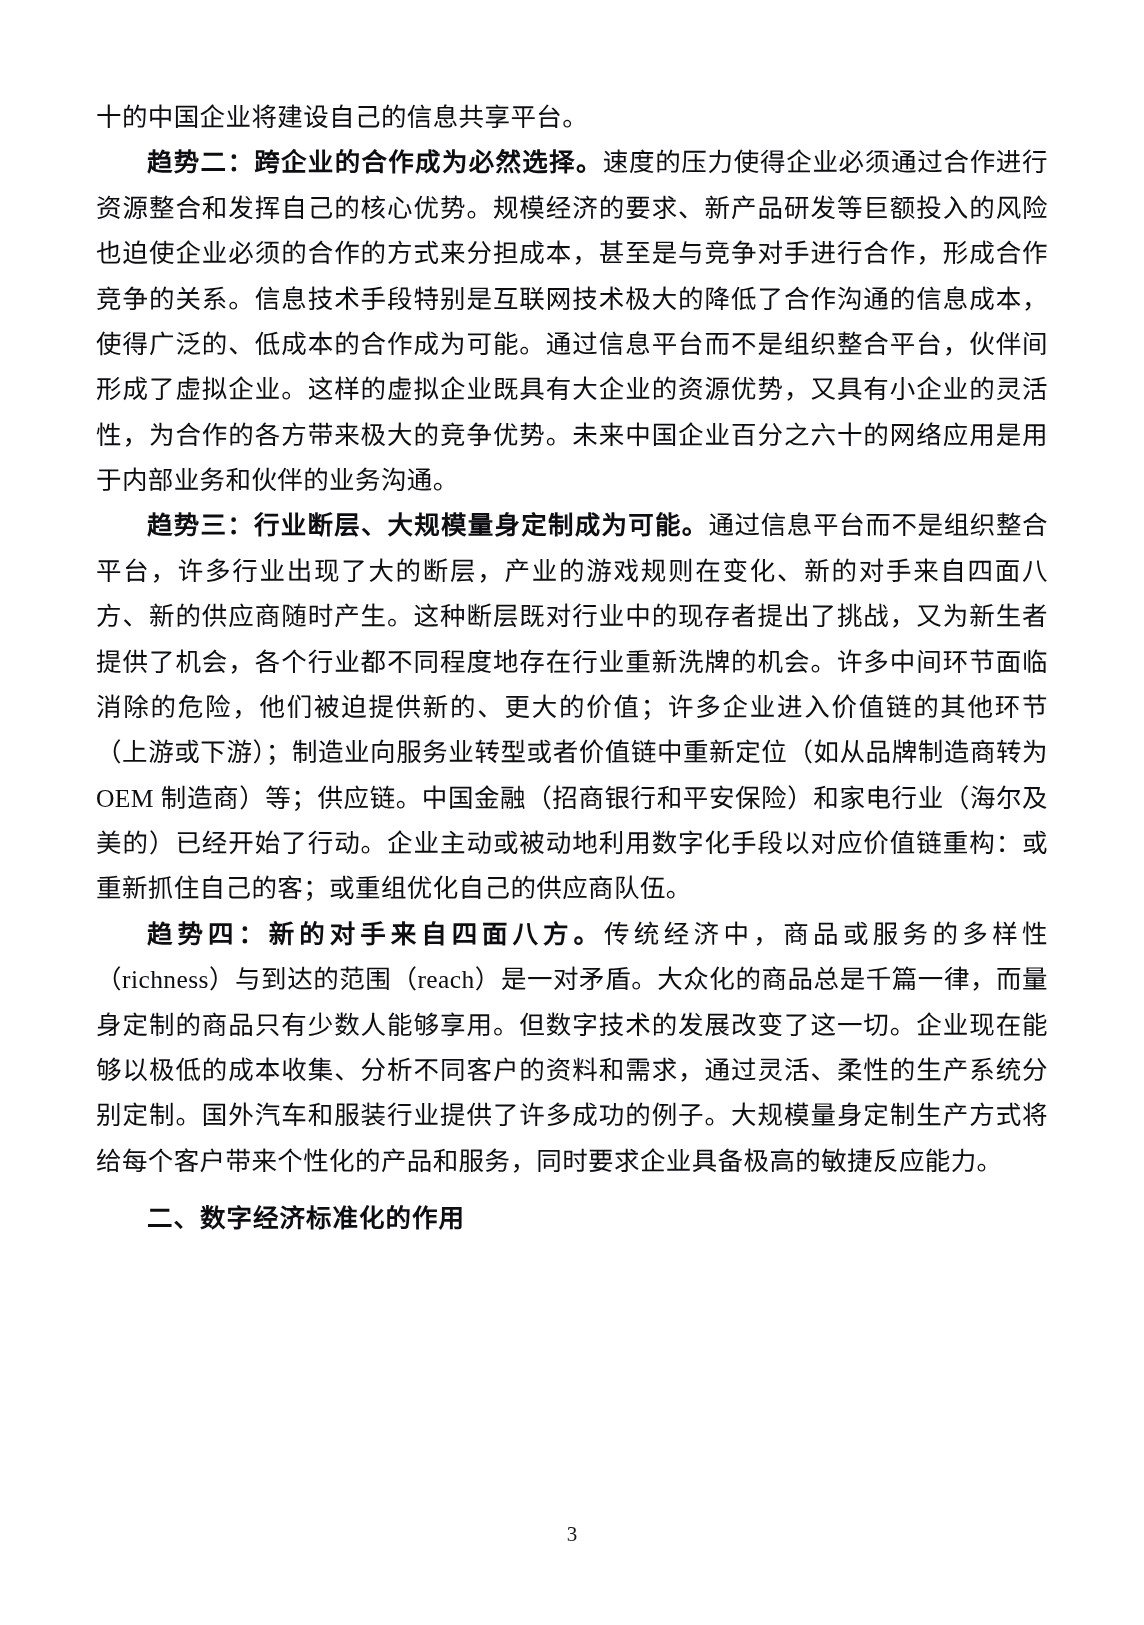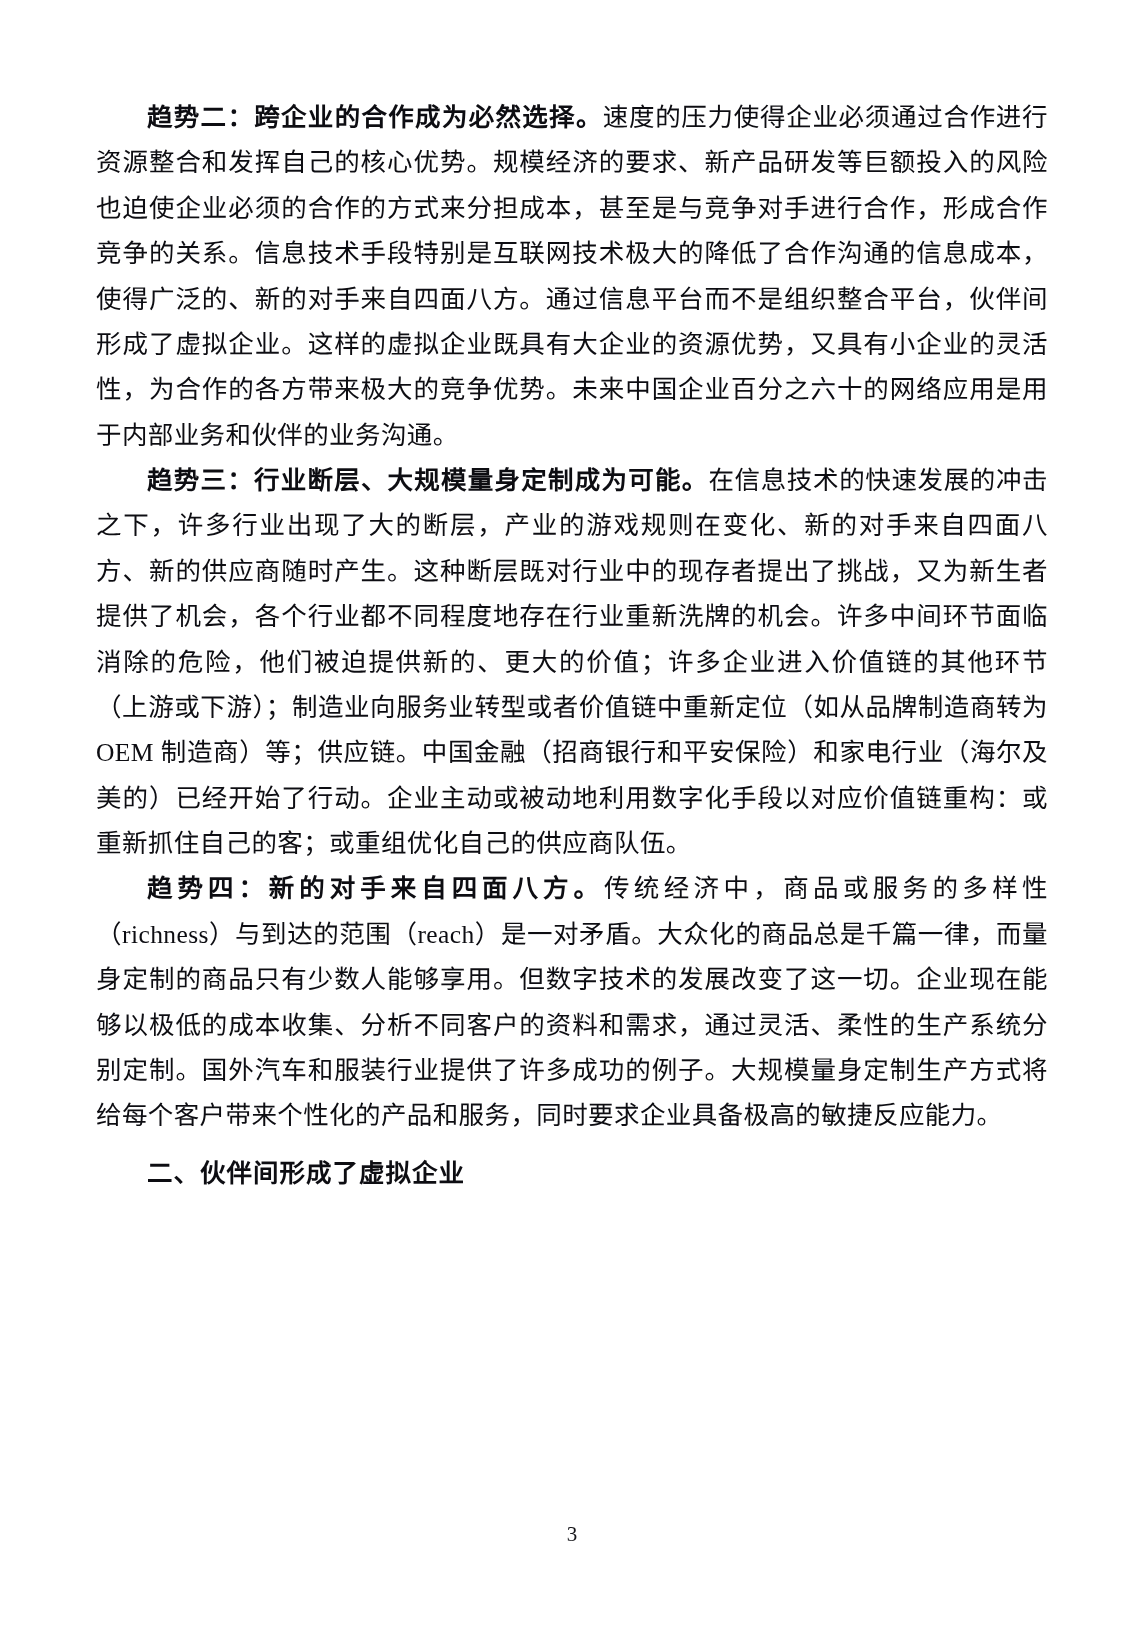--- a/index.html
+++ b/index.html
@@ -59,32 +59,35 @@
     font-family: "Liberation Serif", "DejaVu Serif", serif;
     color: #16161a;
   }
 </style>
 </head>
 <body>
 
 <div class="page">
   <div class="doc-body">
 
-
-    <p class="para indent">
-      <span class="lead">趋势二：跨企业的合作成为必然选择。</span><span>速度的压力使得企业必须通过合作进行资源整合和发挥自己的核心优势。规模经济的要求、新产品研发等巨额投入的风险也迫使企业必须的合作的方式来分担成本，甚至是与竞争对手进行合作，形成合作竞争的关系。信息技术手段特别是互联网技术极大的降低了合作沟通的信息成本，使得广泛的、新的对手来自四面八方。通过信息平台而不是组织整合平台，伙伴间形成了虚拟企业。这样的虚拟企业既具有大企业的资源优势，又具有小企业的灵活性，为合作的各方带来极大的竞争优势。未来中国企业百分之六十的网络应用是用于内部业务和伙伴的业务沟通。</span>
+    <p class="para">
+      <span>十的中国企业将建设自己的信息共享平台。</span>
     </p>
 
     <p class="para indent">
-      <span class="lead">趋势三：行业断层、大规模量身定制成为可能。</span><span>在信息技术的快速发展的冲击之下，许多行业出现了大的断层，产业的游戏规则在变化、新的对手来自四面八方、新的供应商随时产生。这种断层既对行业中的现存者提出了挑战，又为新生者提供了机会，各个行业都不同程度地存在行业重新洗牌的机会。许多中间环节面临消除的危险，他们被迫提供新的、更大的价值；许多企业进入价值链的其他环节（上游或下游）；制造业向服务业转型或者价值链中重新定位（如从品牌制造商转为 OEM 制造商）等；供应链。中国金融（招商银行和平安保险）和家电行业（海尔及美的）已经开始了行动。企业主动或被动地利用数字化手段以对应价值链重构：或重新抓住自己的客；或重组优化自己的供应商队伍。</span>
+      <span class="lead">趋势二：跨企业的合作成为必然选择。</span><span>速度的压力使得企业必须通过合作进行资源整合和发挥自己的核心优势。规模经济的要求、新产品研发等巨额投入的风险也迫使企业必须的合作的方式来分担成本，甚至是与竞争对手进行合作，形成合作竞争的关系。信息技术手段特别是互联网技术极大的降低了合作沟通的信息成本，使得广泛的、低成本的合作成为可能。通过信息平台而不是组织整合平台，伙伴间形成了虚拟企业。这样的虚拟企业既具有大企业的资源优势，又具有小企业的灵活性，为合作的各方带来极大的竞争优势。未来中国企业百分之六十的网络应用是用于内部业务和伙伴的业务沟通。</span>
+    </p>
+
+    <p class="para indent">
+      <span class="lead">趋势三：行业断层、大规模量身定制成为可能。</span><span>通过信息平台而不是组织整合平台，许多行业出现了大的断层，产业的游戏规则在变化、新的对手来自四面八方、新的供应商随时产生。这种断层既对行业中的现存者提出了挑战，又为新生者提供了机会，各个行业都不同程度地存在行业重新洗牌的机会。许多中间环节面临消除的危险，他们被迫提供新的、更大的价值；许多企业进入价值链的其他环节（上游或下游）；制造业向服务业转型或者价值链中重新定位（如从品牌制造商转为 OEM 制造商）等；供应链。中国金融（招商银行和平安保险）和家电行业（海尔及美的）已经开始了行动。企业主动或被动地利用数字化手段以对应价值链重构：或重新抓住自己的客；或重组优化自己的供应商队伍。</span>
     </p>
 
     <p class="para indent">
       <span class="lead">趋势四：新的对手来自四面八方。</span><span>传统经济中，商品或服务的多样性（richness）与到达的范围（reach）是一对矛盾。大众化的商品总是千篇一律，而量身定制的商品只有少数人能够享用。但数字技术的发展改变了这一切。企业现在能够以极低的成本收集、分析不同客户的资料和需求，通过灵活、柔性的生产系统分别定制。国外汽车和服装行业提供了许多成功的例子。大规模量身定制生产方式将给每个客户带来个性化的产品和服务，同时要求企业具备极高的敏捷反应能力。</span>
     </p>
 
-    <h2 class="heading">二、伙伴间形成了虚拟企业</h2>
+    <h2 class="heading">二、数字经济标准化的作用</h2>
 
 
   </div>
 
   <div class="page-number">3</div>
 </div>
 
 </body></html>

